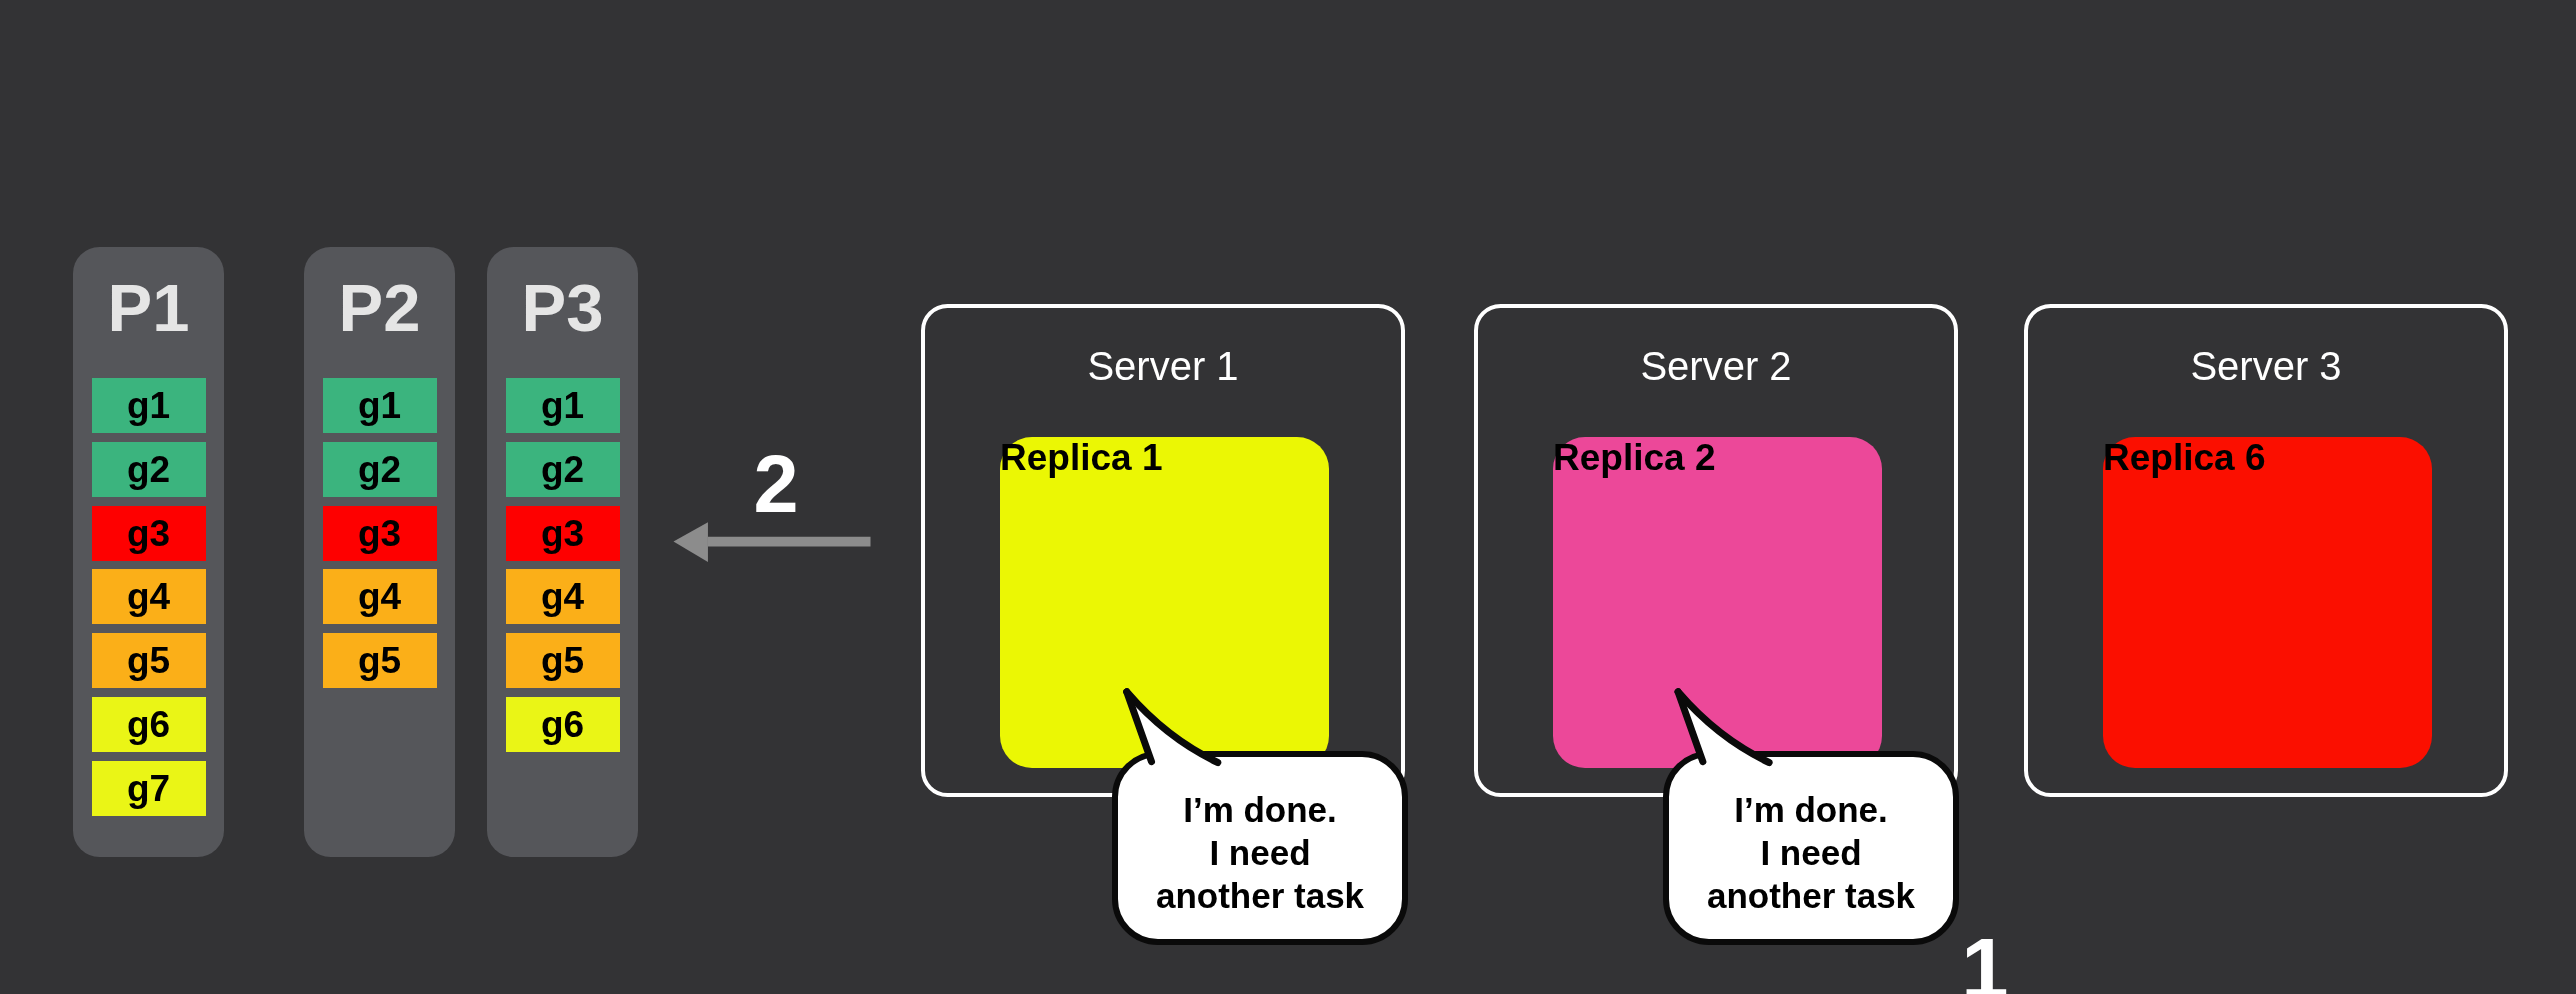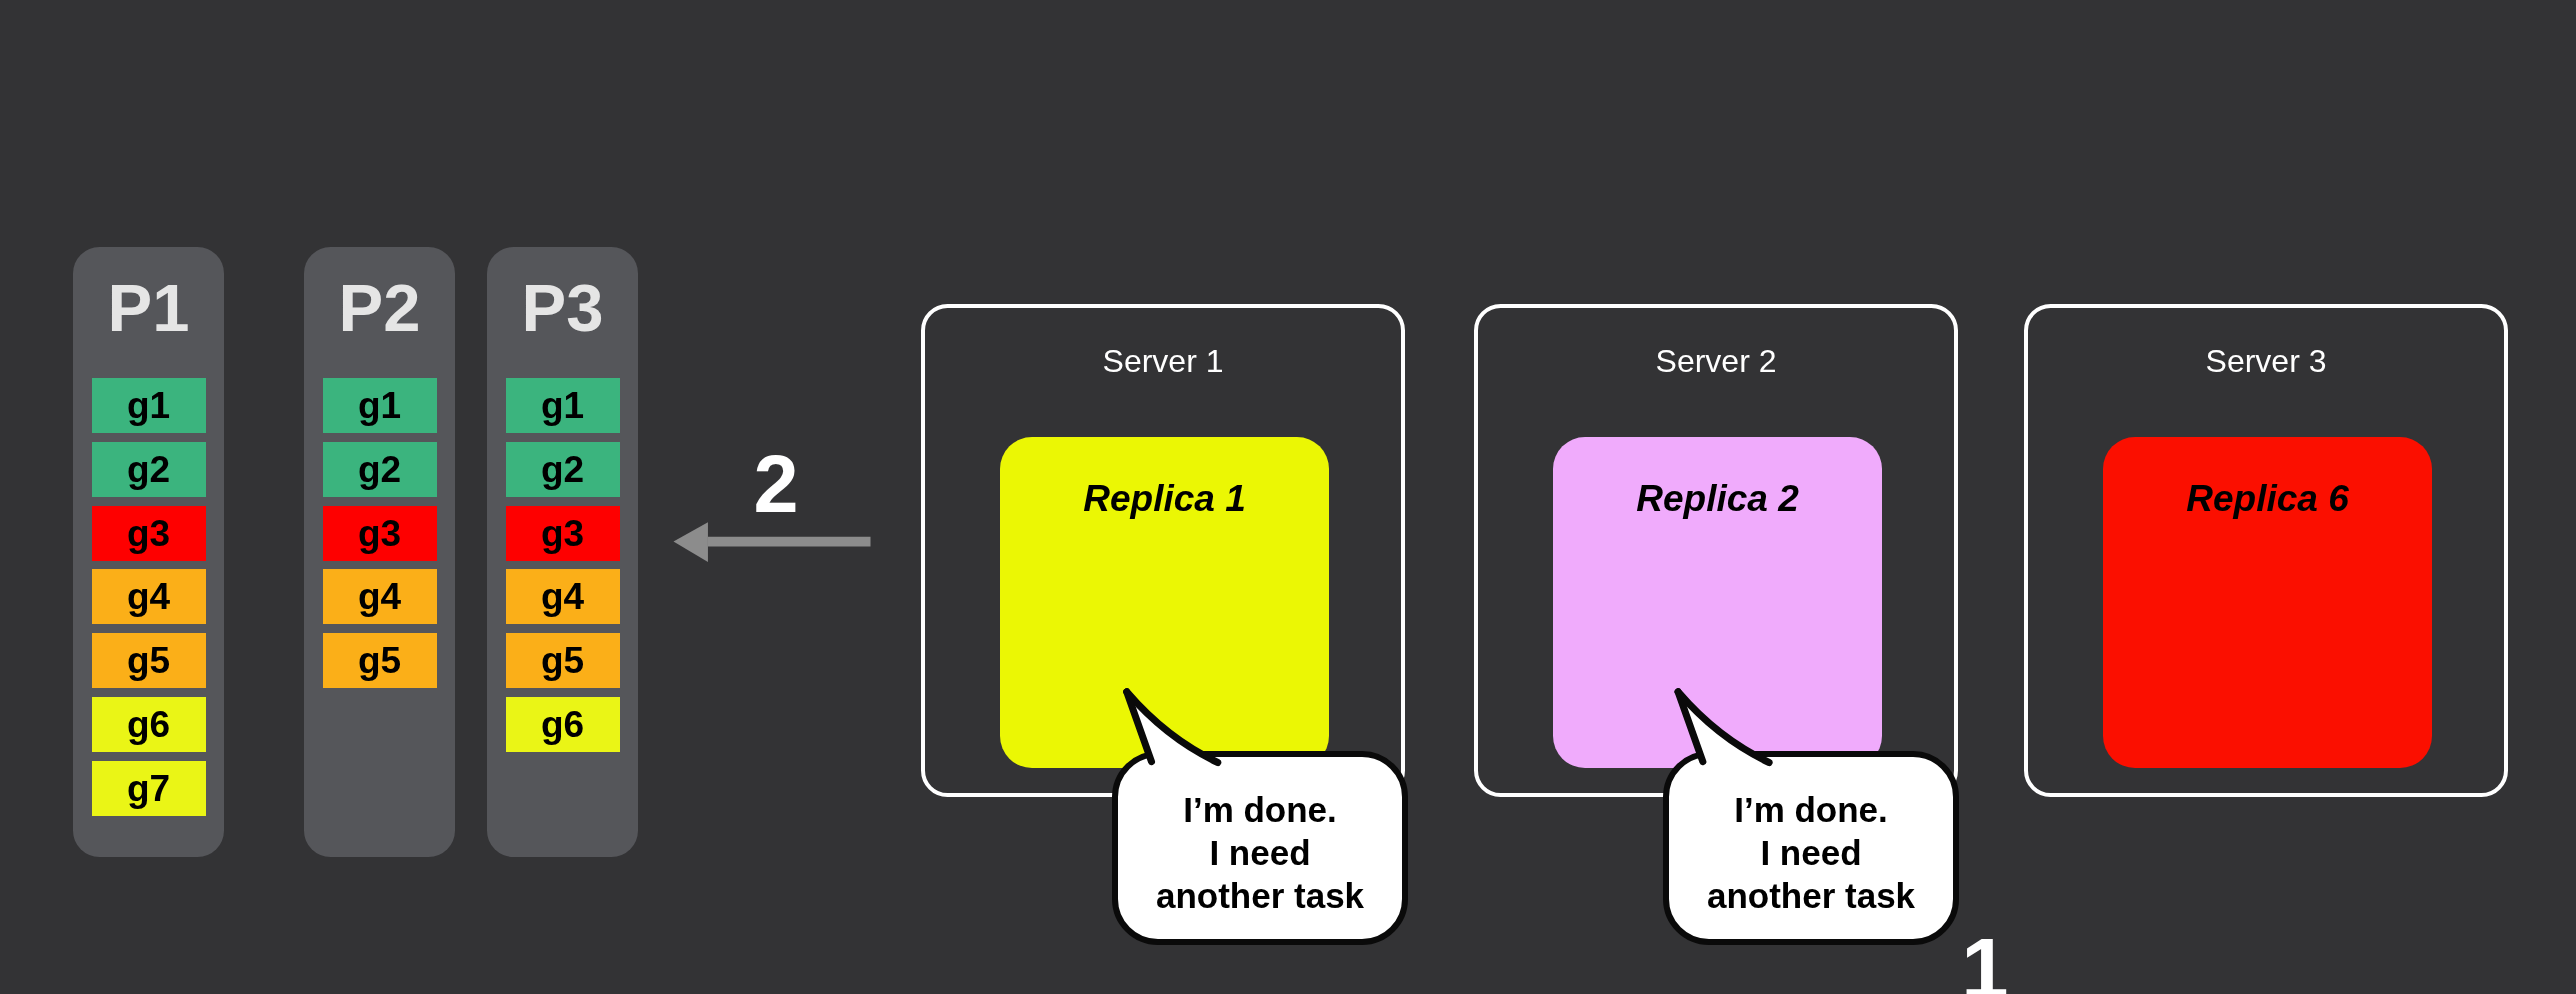--- a/index.html
+++ b/index.html
@@ -69,39 +69,36 @@
   .server.s1 { left: 921px; }
   .server.s2 { left: 1474px; }
   .server.s3 { left: 2024px; }
   .server-label {
     position: absolute;
     top: 34px;
     left: 0;
     width: 100%;
     text-align: center;
     color: #FFFFFF;
-    font-size: 32px;
+    font-size: 40px;
     font-weight: 400;
     line-height: 1.2;
   }
   .replica {
     position: absolute;
     left: 75px;
     top: 129px;
     width: 329px;
     height: 331px;
     border-radius: 32px;
   }
   .replica-label {
-    padding-top: 41px;
-    text-align: center;
     font-size: 37px;
     font-weight: 700;
     color: #000000;
-    font-style: italic;
   }
 
   
   .bubble {
     position: absolute;
     top: 751px;
     width: 296px;
     height: 194px;
     background: #FFFFFF;
     border: 6.2px solid #0A0A0A;
@@ -191,21 +188,21 @@
 
   <div class="server s1">
     <div class="server-label">Server 1</div>
     <div class="replica" style="background-color: rgb(235, 247, 4);">
       <div class="replica-label">Replica 1</div>
     </div>
   </div>
 
   <div class="server s2">
     <div class="server-label">Server 2</div>
-    <div class="replica" style="background-color: #f0abfc;">
+    <div class="replica" style="background-color: #ec4899;">
       <div class="replica-label">Replica 2</div>
     </div>
   </div>
 
   <div class="server s3">
     <div class="server-label">Server 3</div>
     <div class="replica" style="background-color: rgb(251, 15, 0);">
       <div class="replica-label">Replica 6</div>
     </div>
   </div>

